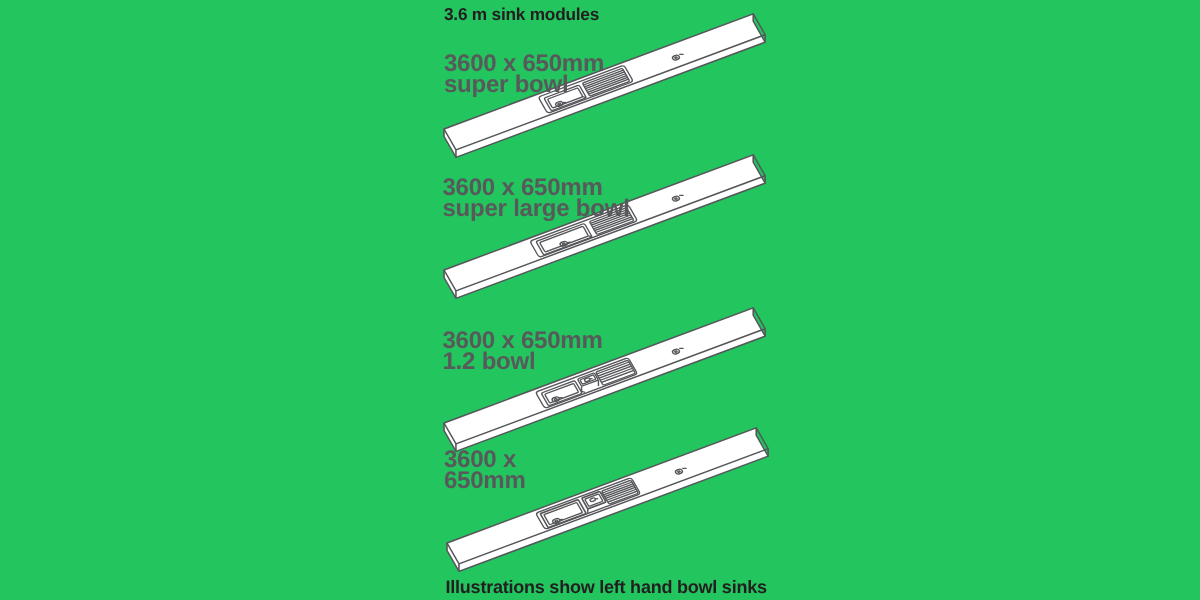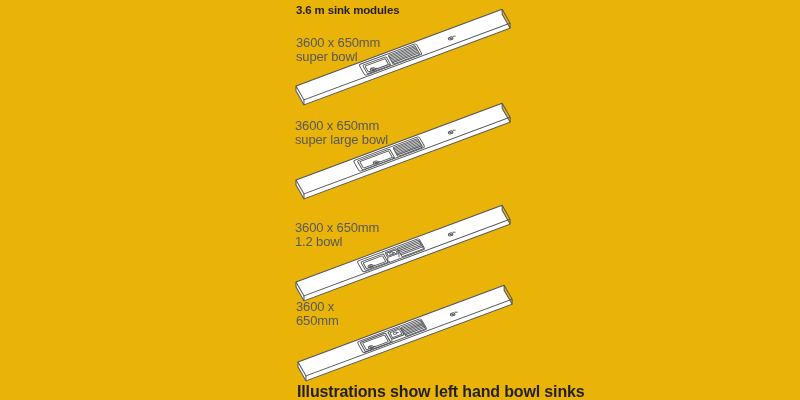--- a/index.html
+++ b/index.html
@@ -1,43 +1,43 @@
 <!DOCTYPE html>
 <html><head>
 <meta charset="utf-8">
 <style>
   html, body { margin: 0; padding: 0; background: #ffffff; }
   .stage {
     position: relative;
     width: 800px;
     height: 400px;
-    background: #eab308;
+    background: #22c55e;
     overflow: hidden;
     font-family: "Liberation Sans", sans-serif;
     color: #231f20;
   }
   .stage svg { position: absolute; left: 0; top: 0; }
   .txt { position: absolute; letter-spacing: -0.15px; }
   .title {
     left: 296px; top: 3px;
     font-size: 11.5px; font-weight: bold;
     line-height: 14px; color: #231f20;
   }
   .module-label {
-    font-size: 13px; font-weight: normal;
+    font-size: 16px; font-weight: bold;
     line-height: 14px; color: #58595b;
     white-space: nowrap;
   }
   .label-1 { left: 296px; top: 36px; }
   .label-2 { left: 295px; top: 119px; }
   .label-3 { left: 295px; top: 221px; }
   .label-4 { left: 296px; top: 300px; white-space: normal; width: 70px; }
   .caption {
     left: 297px; top: 385px;
-    font-size: 16px; font-weight: bold;
+    font-size: 12px; font-weight: bold;
     line-height: 13px; color: #231f20;
     white-space: nowrap;
   }
 </style>
 </head>
 <body>
 
 <div class="stage">
 
   <svg width="800" height="400" viewBox="0 0 800 400">

